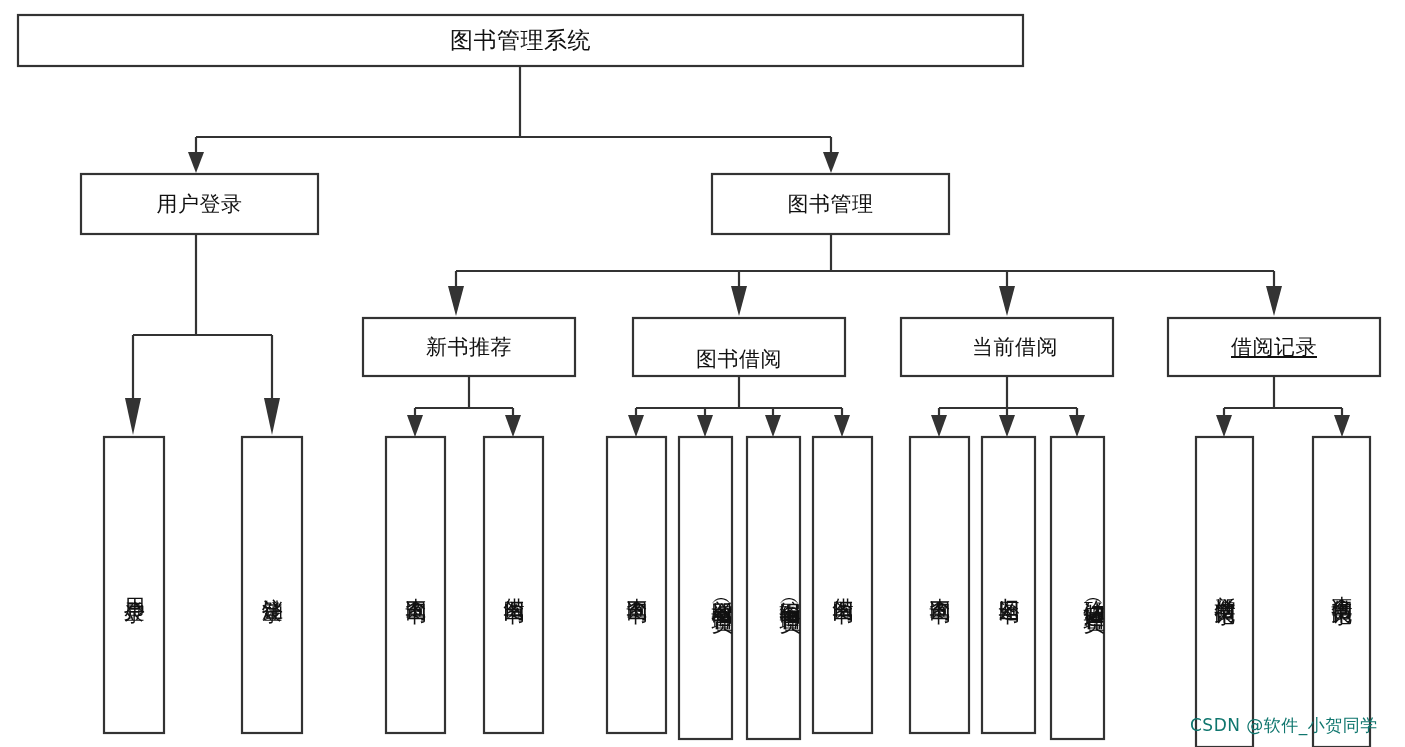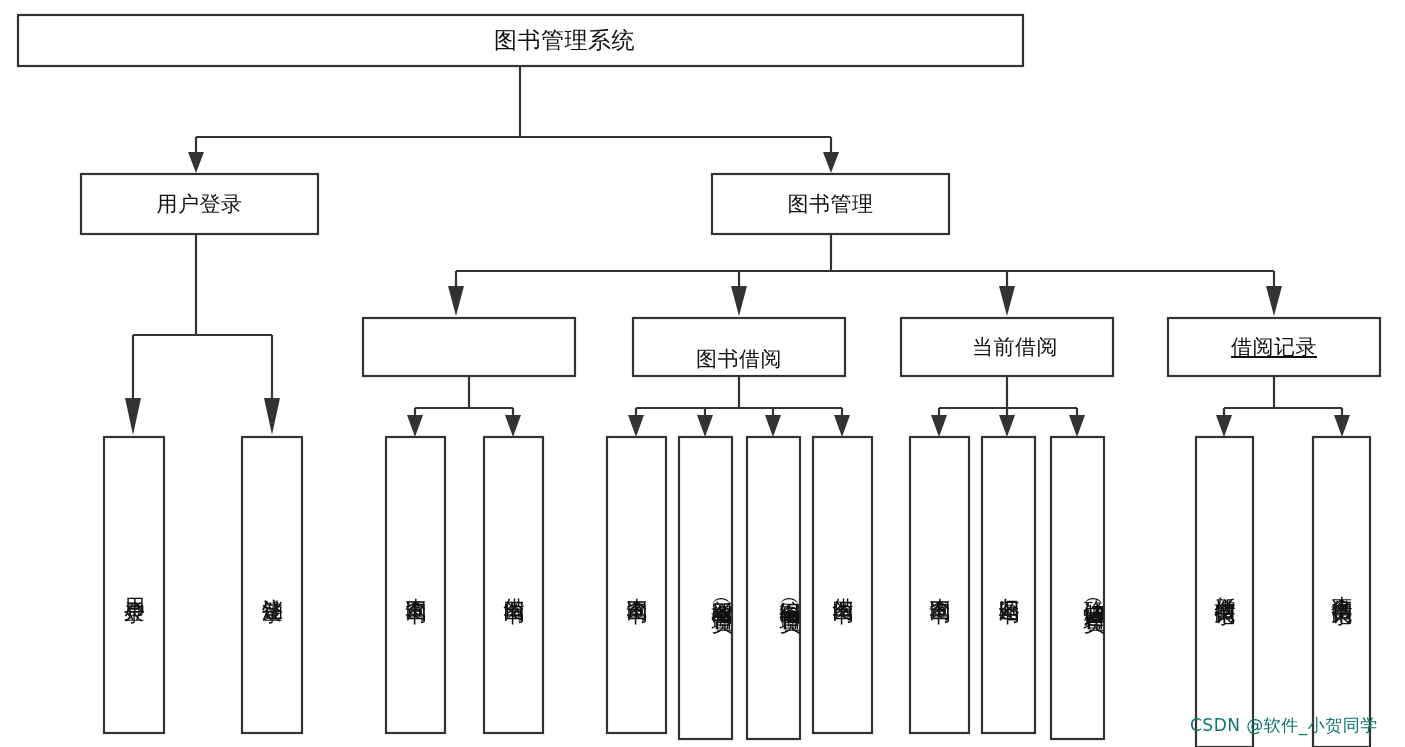--- a/index.html
+++ b/index.html
@@ -146,25 +146,26 @@
     <rect class="node-box" x="813" y="437" width="59" height="296"></rect>
 
     <rect class="node-box" x="910" y="437" width="59" height="296"></rect>
     <rect class="node-box" x="982" y="437" width="53" height="296"></rect>
     <rect class="node-box" x="1051" y="437" width="53" height="302"></rect>
 
     <rect class="node-box" x="1196" y="437" width="57" height="310"></rect>
     <rect class="node-box" x="1313" y="437" width="57" height="310"></rect>
   </svg>
 
-  <div class="node-label-h" style="left:18px; top:15px; width:1005px; height:51px; font-size:23px;margin-left:44px;">图书管理系统</div>
+  <div class="node-label-h" style="left:18px; top:15px; width:1005px; height:51px; font-size:23px;">图书管理系统</div>
 
   <div class="node-label-h" style="left:81px; top:174px; width:237px; height:60px;">用户登录</div>
   <div class="node-label-h" style="left:712px; top:174px; width:237px; height:60px;">图书管理</div>
 
+  <div class="node-label-h" style="left:363px; top:318px; width:212px; height:58px;">新书推荐</div>
   <div class="node-label-h" style="left:633px; top:318px; width:212px; height:58px;margin-top:12px;">图书借阅</div>
   <div class="node-label-h" style="left:901px; top:318px; width:228px; height:58px;">当前借阅</div>
   <div class="node-label-h" style="left:1168px; top:318px; width:212px; height:58px;text-decoration:underline;">借阅记录</div>
 
   <div class="node-label-v" style="left:104px; top:437px; width:60px; height:296px;">用户登录</div>
   <div class="node-label-v" style="left:242px; top:437px; width:60px; height:296px;">注销登录</div>
 
   <div class="node-label-v" style="left:386px; top:437px; width:59px; height:296px;">查询图书</div>
   <div class="node-label-v" style="left:484px; top:437px; width:59px; height:296px;">借阅图书</div>
 

